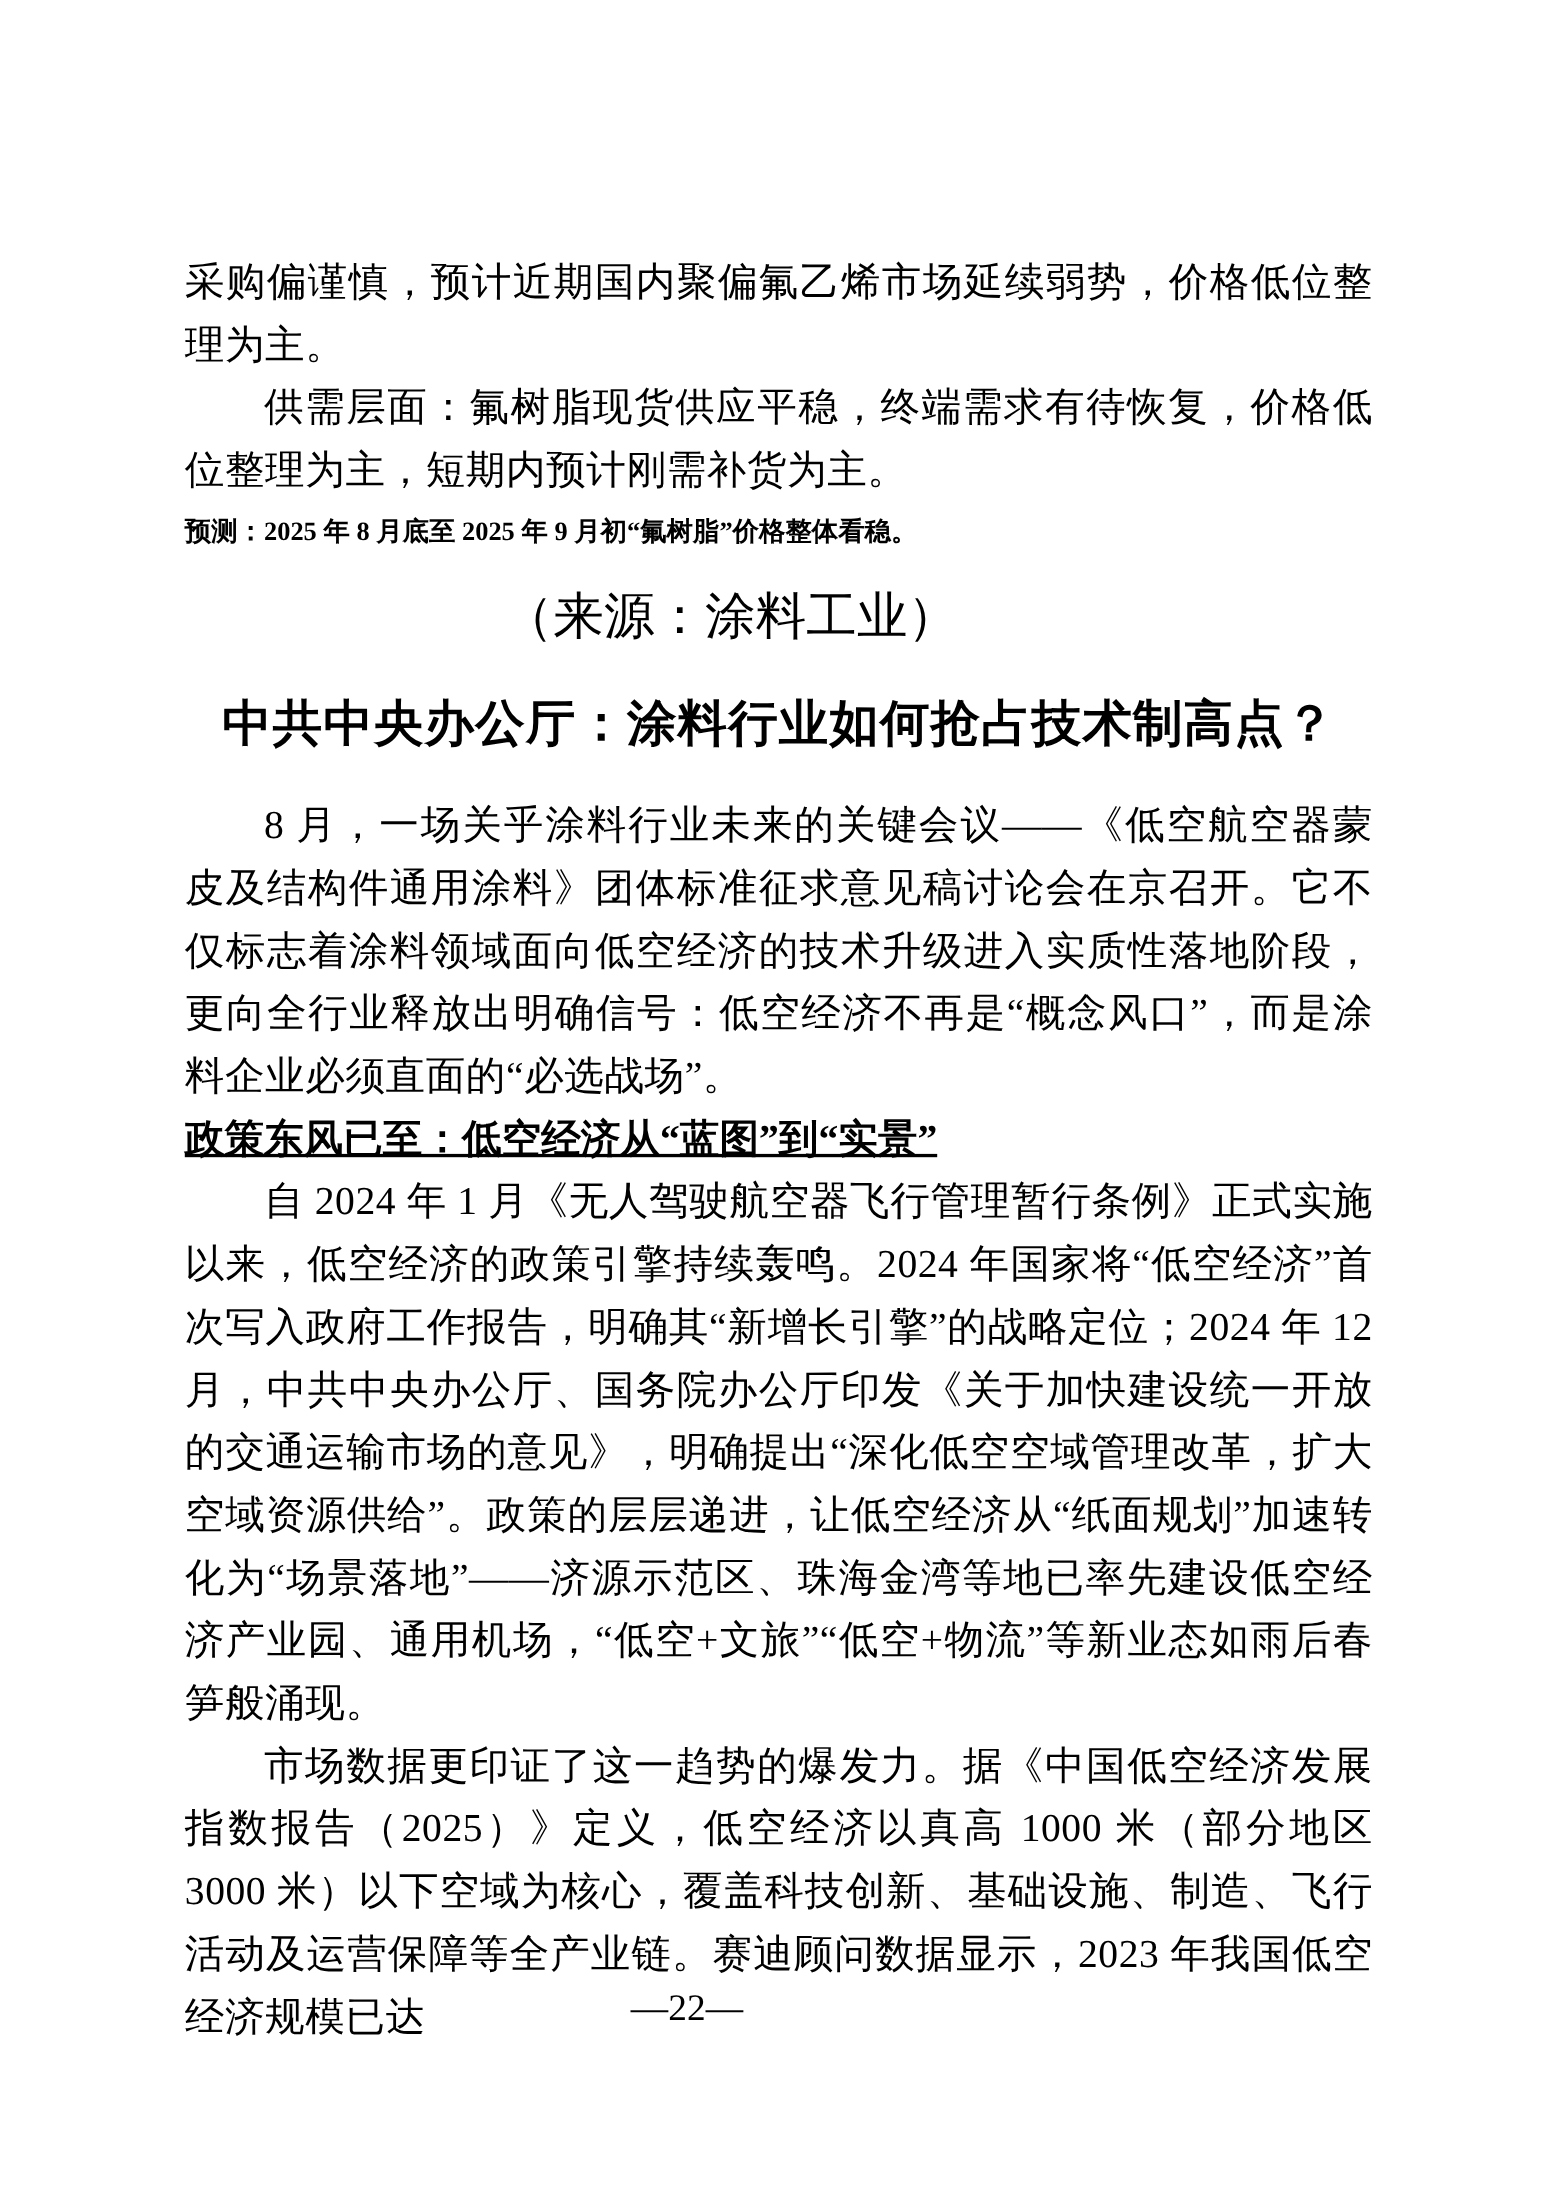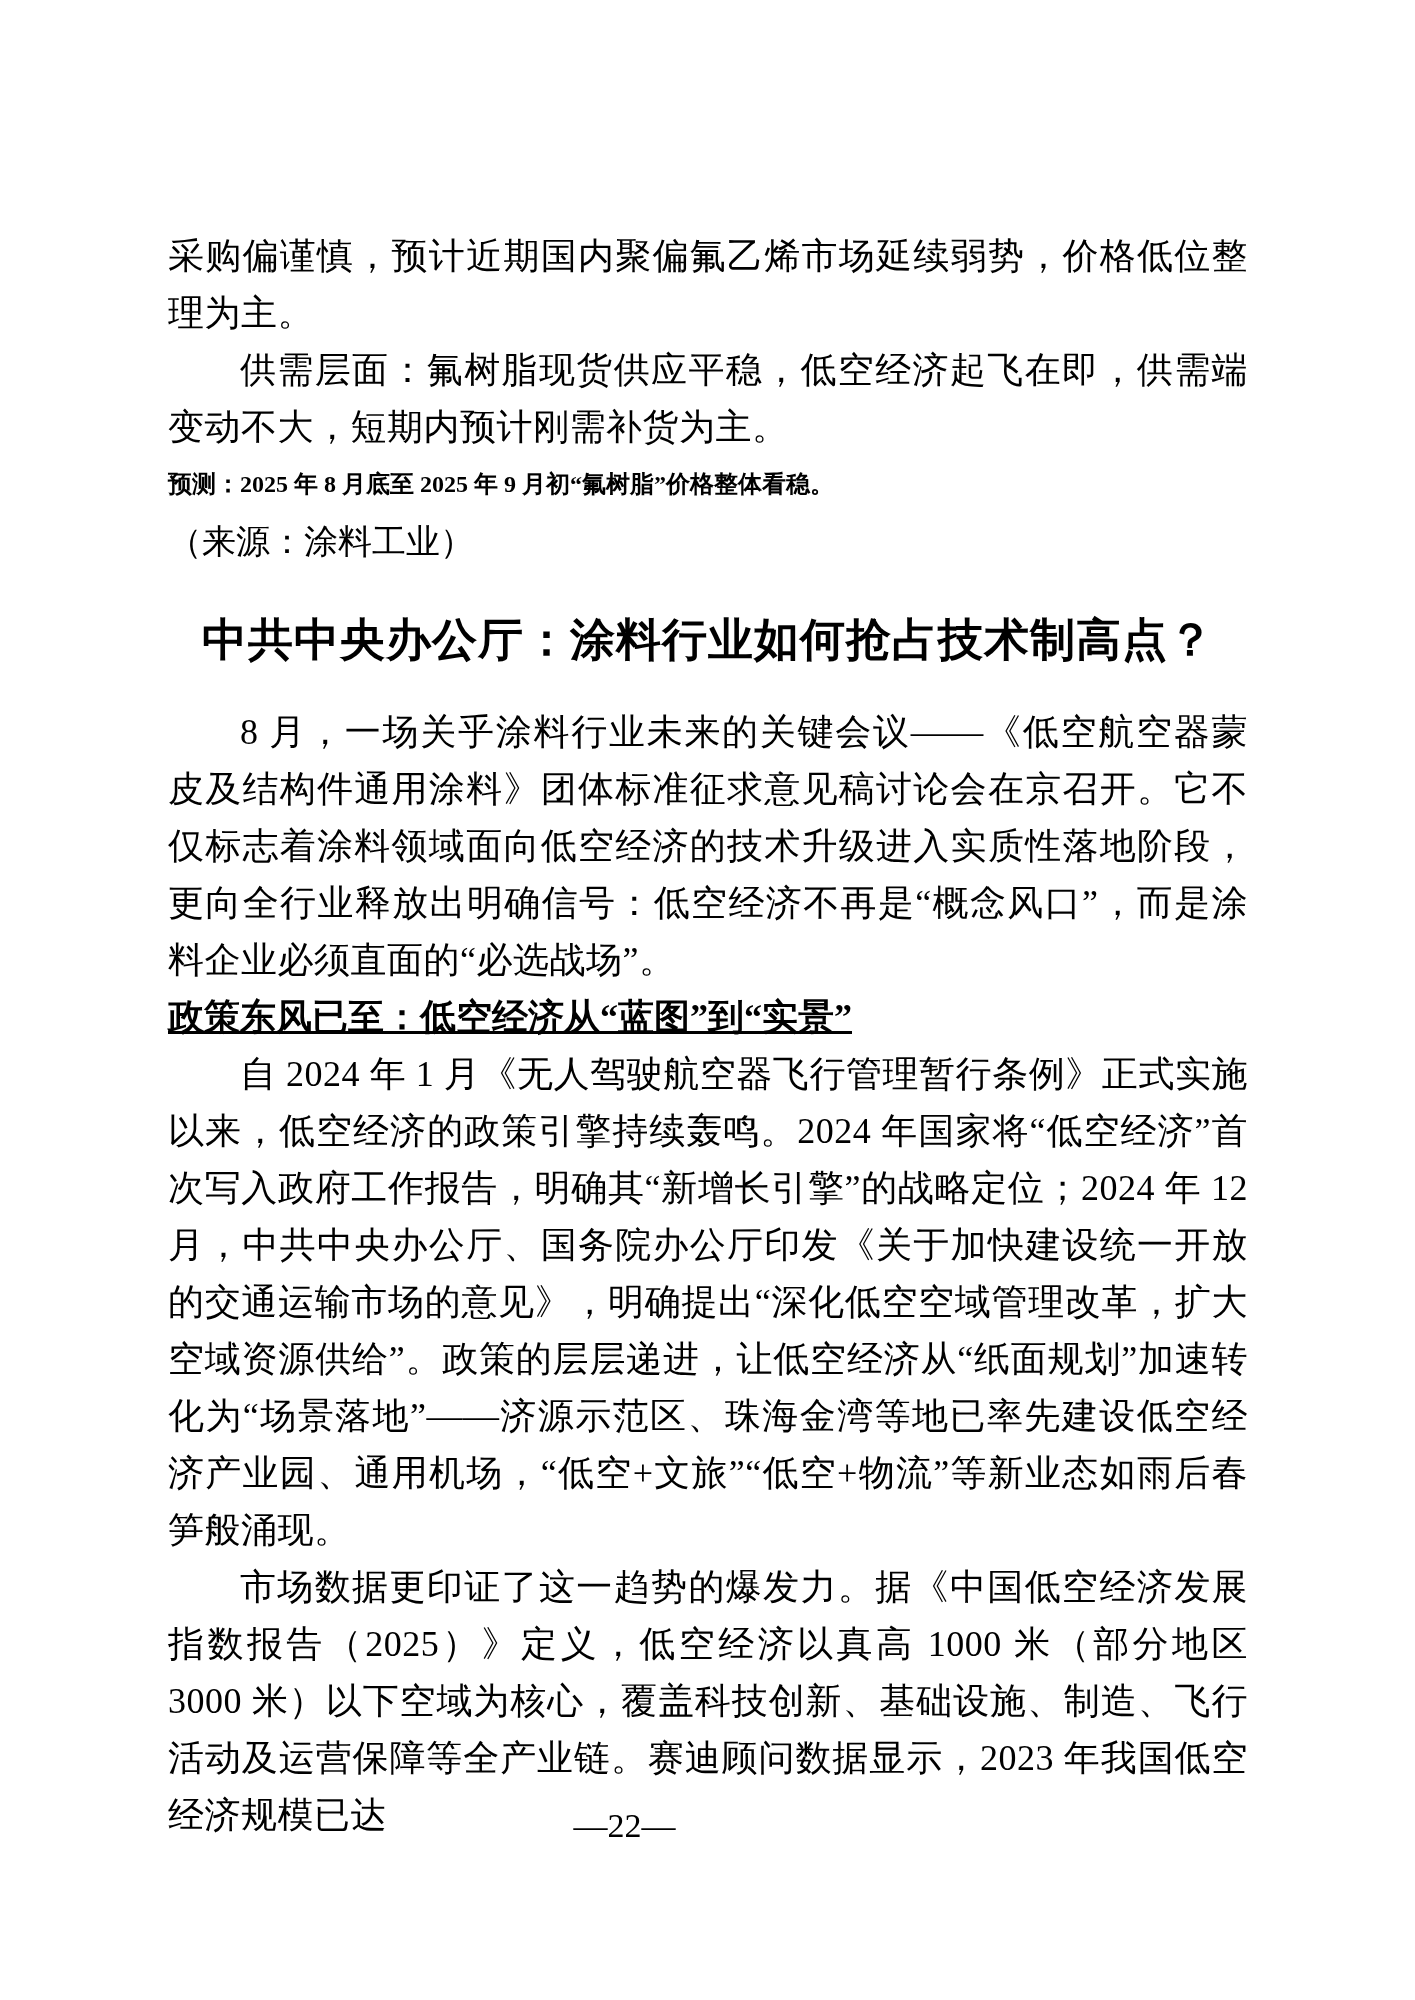--- a/index.html
+++ b/index.html
@@ -34,24 +34,24 @@
     text-indent: 2em;
   }
   .forecast {
     margin: 0;
     font-size: 24px;
     line-height: 57px;
     font-weight: bold;
     text-align: left;
   }
   .source-line {
-    margin: 0;
-    font-size: 34px;
+    margin: 18px;
+    font-size: 46px;
     line-height: 57px;
-    text-align: left;
+    text-align: center;
     padding-right: 88px;
   }
   .article-title {
     margin: 36px 0 30px 0;
     font-size: 45px;
     line-height: 68px;
     font-weight: bold;
     text-align: center;
     letter-spacing: 1px;
   }
@@ -74,21 +74,21 @@
   }
 </style>
 </head>
 <body>
 
 <div class="page">
   <div class="content">
 
     <p class="para">采购偏谨慎，预计近期国内聚偏氟乙烯市场延续弱势，价格低位整理为主。</p>
 
-    <p class="para indent">供需层面：氟树脂现货供应平稳，低空经济起飞在即，供需端变动不大，短期内预计刚需补货为主。</p>
+    <p class="para indent">供需层面：氟树脂现货供应平稳，终端需求有待恢复，价格低位整理为主，短期内预计刚需补货为主。</p>
 
     <p class="forecast">预测：2025 年 8 月底至 2025 年 9 月初“氟树脂”价格整体看稳。</p>
 
     <p class="source-line">（来源：涂料工业）</p>
 
     <h1 class="article-title">中共中央办公厅：涂料行业如何抢占技术制高点？</h1>
 
     <p class="para indent">8 月，一场关乎涂料行业未来的关键会议——《低空航空器蒙皮及结构件通用涂料》团体标准征求意见稿讨论会在京召开。它不仅标志着涂料领域面向低空经济的技术升级进入实质性落地阶段，更向全行业释放出明确信号：低空经济不再是“概念风口”，而是涂料企业必须直面的“必选战场”。</p>
 
     <h2 class="section-heading">政策东风已至：低空经济从“蓝图”到“实景”</h2>

